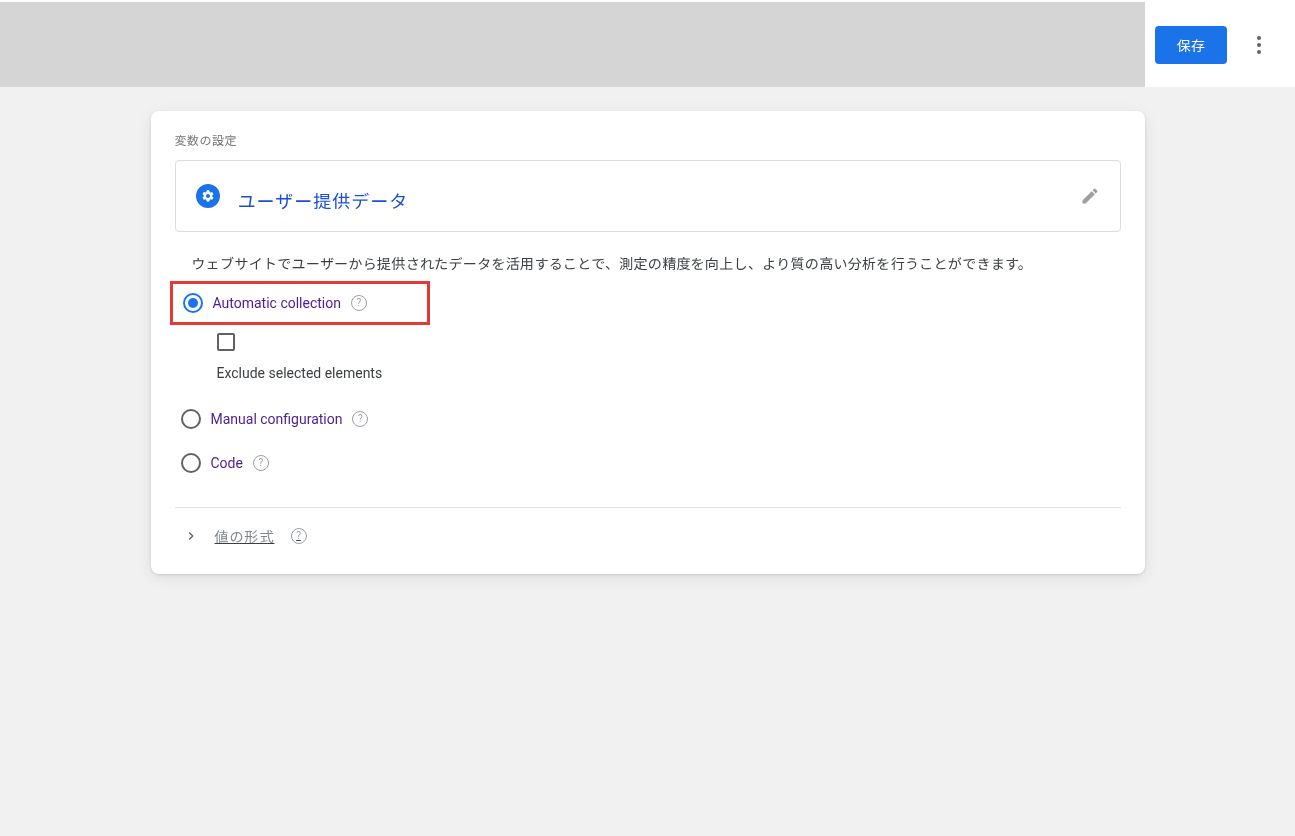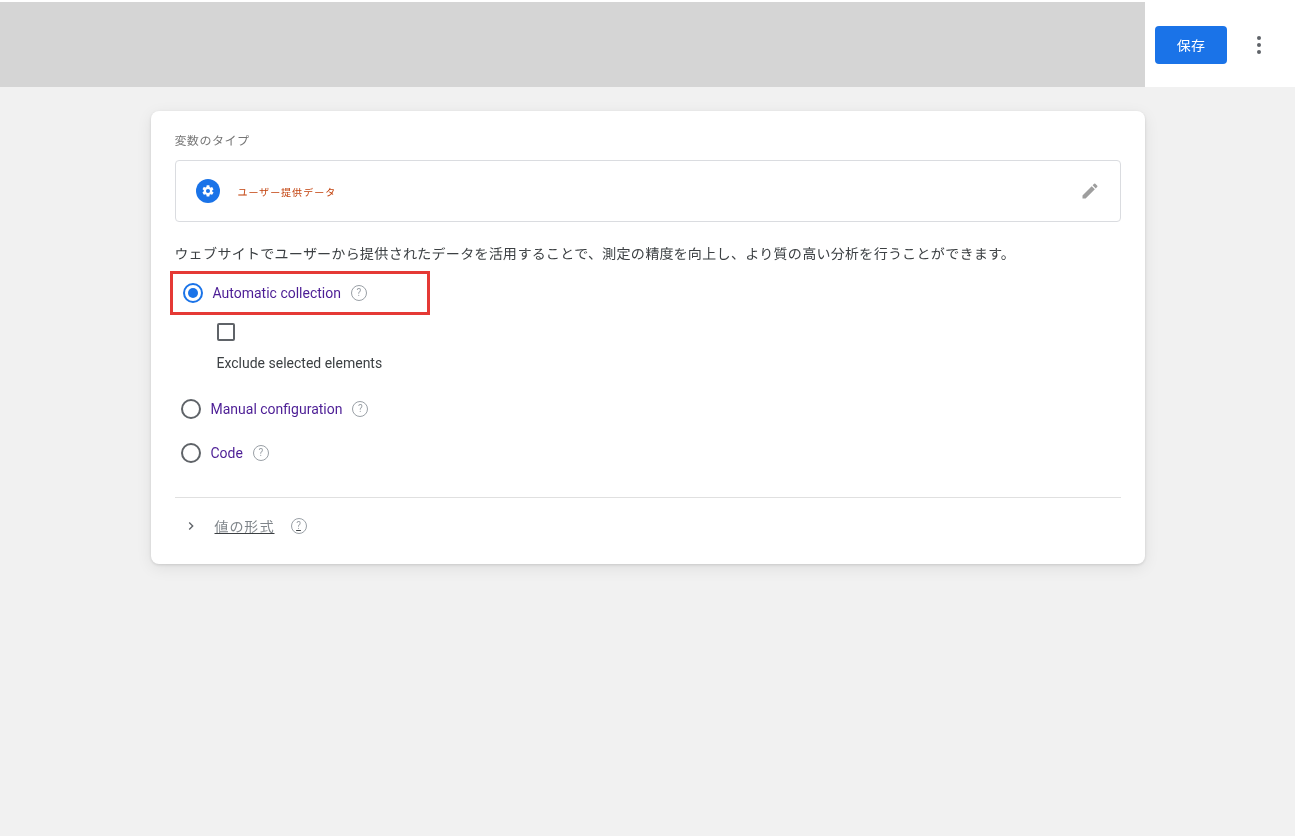--- a/index.html
+++ b/index.html
@@ -105,34 +105,35 @@
       height: 24px;
       background: #1a73e8;
       border-radius: 50%;
       display: flex;
       align-items: center;
       justify-content: center;
       flex-shrink: 0;
     }
     .gear-badge svg { fill: #fff; }
     .var-type-name {
-      font-size: 10px;
-      color: #c2410c;
+      font-size: 18px;
+      color: #1d4ed8;
       flex: 1;
       letter-spacing: 1px;
+      margin-top: 8px;
     }
     .pencil-icon {
       color: #9e9e9e;
       width: 20px;
       height: 20px;
     }
     .description-text {
       font-size: 14px;
       color: #3c4043;
-      margin: 22px 0 6px 0;
+      margin: 22px 0 6px 17px;
       line-height: 1.5;
       letter-spacing: 0.3px;
     }
     .type-label {
       font-size: 12px;
       color: #80868b;
       margin-bottom: 4px;
     }
     .highlight-box {
       border: 3px solid #e53935;
@@ -253,21 +254,21 @@
         <span></span>
         <span></span>
     </div>
   </div>
 </div>
 
 <div class="content-area">
   <div class="card">
     <div class="card-body">
 
-      <div class="var-type-label">変数のタイプ</div>
+      <div class="var-type-label">変数の設定</div>
 
       <div class="var-type-selector">
         <span class="gear-badge">
           <svg viewBox="0 0 24 24" width="14" height="14">
               <path d="M19.14,12.94a7.07,7.07,0,0,0,.05-.94,7.07,7.07,0,0,0-.05-.94l2.03-1.58a.5.5,0,0,0,.12-.64l-1.92-3.32a.5.5,0,0,0-.61-.22l-2.39.96a7.22,7.22,0,0,0-1.62-.94l-.36-2.54A.5.5,0,0,0,13.9,2h-3.8a.5.5,0,0,0-.49.42L9.25,4.96a7.22,7.22,0,0,0-1.62.94l-2.39-.96a.5.5,0,0,0-.61.22L2.71,8.48a.5.5,0,0,0,.12.64l2.03,1.58a7.07,7.07,0,0,0-.05.94,7.07,7.07,0,0,0,.05.94L2.83,14.16a.5.5,0,0,0-.12.64l1.92,3.32a.5.5,0,0,0,.61.22l2.39-.96a7.22,7.22,0,0,0,1.62.94l.36,2.54a.5.5,0,0,0,.49.42h3.8a.5.5,0,0,0,.49-.42l.36-2.54a7.22,7.22,0,0,0,1.62-.94l2.39.96a.5.5,0,0,0,.61-.22l1.92-3.32a.5.5,0,0,0-.12-.64ZM12,15.5A3.5,3.5,0,1,1,15.5,12,3.5,3.5,0,0,1,12,15.5Z"></path>
             </svg>
         </span>
         <span class="var-type-name">ユーザー提供データ</span>
         <span class="pencil-icon">
           <svg viewBox="0 0 24 24" width="20" height="20" fill="currentColor">

